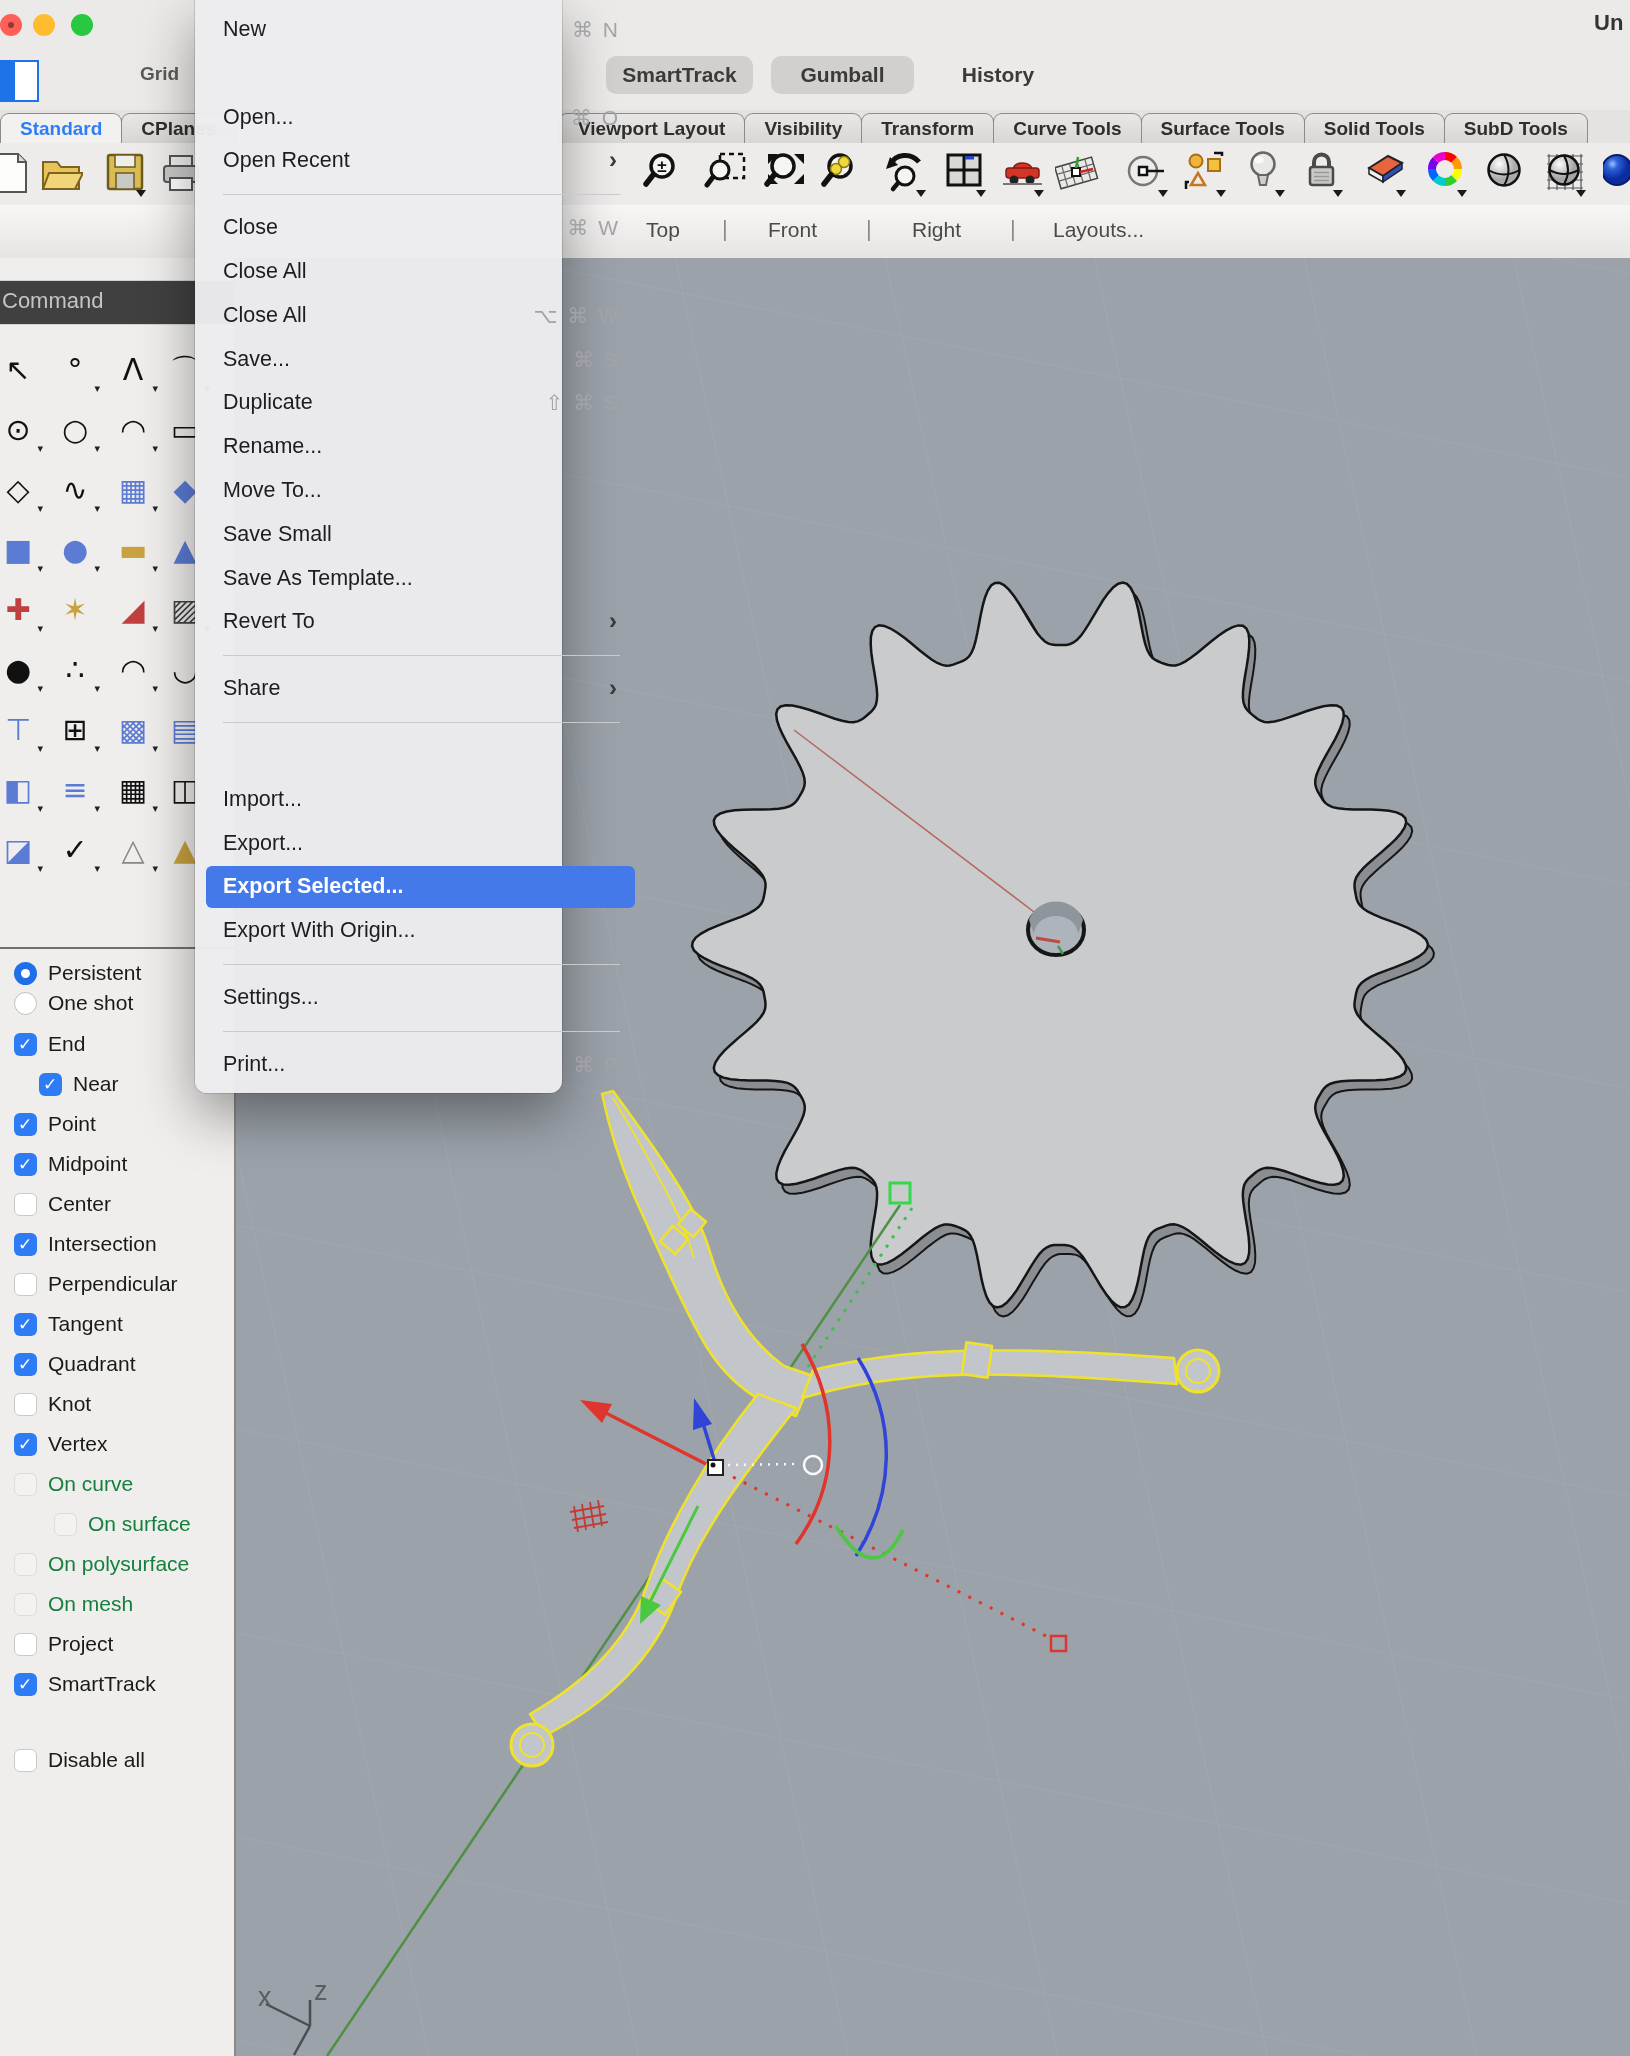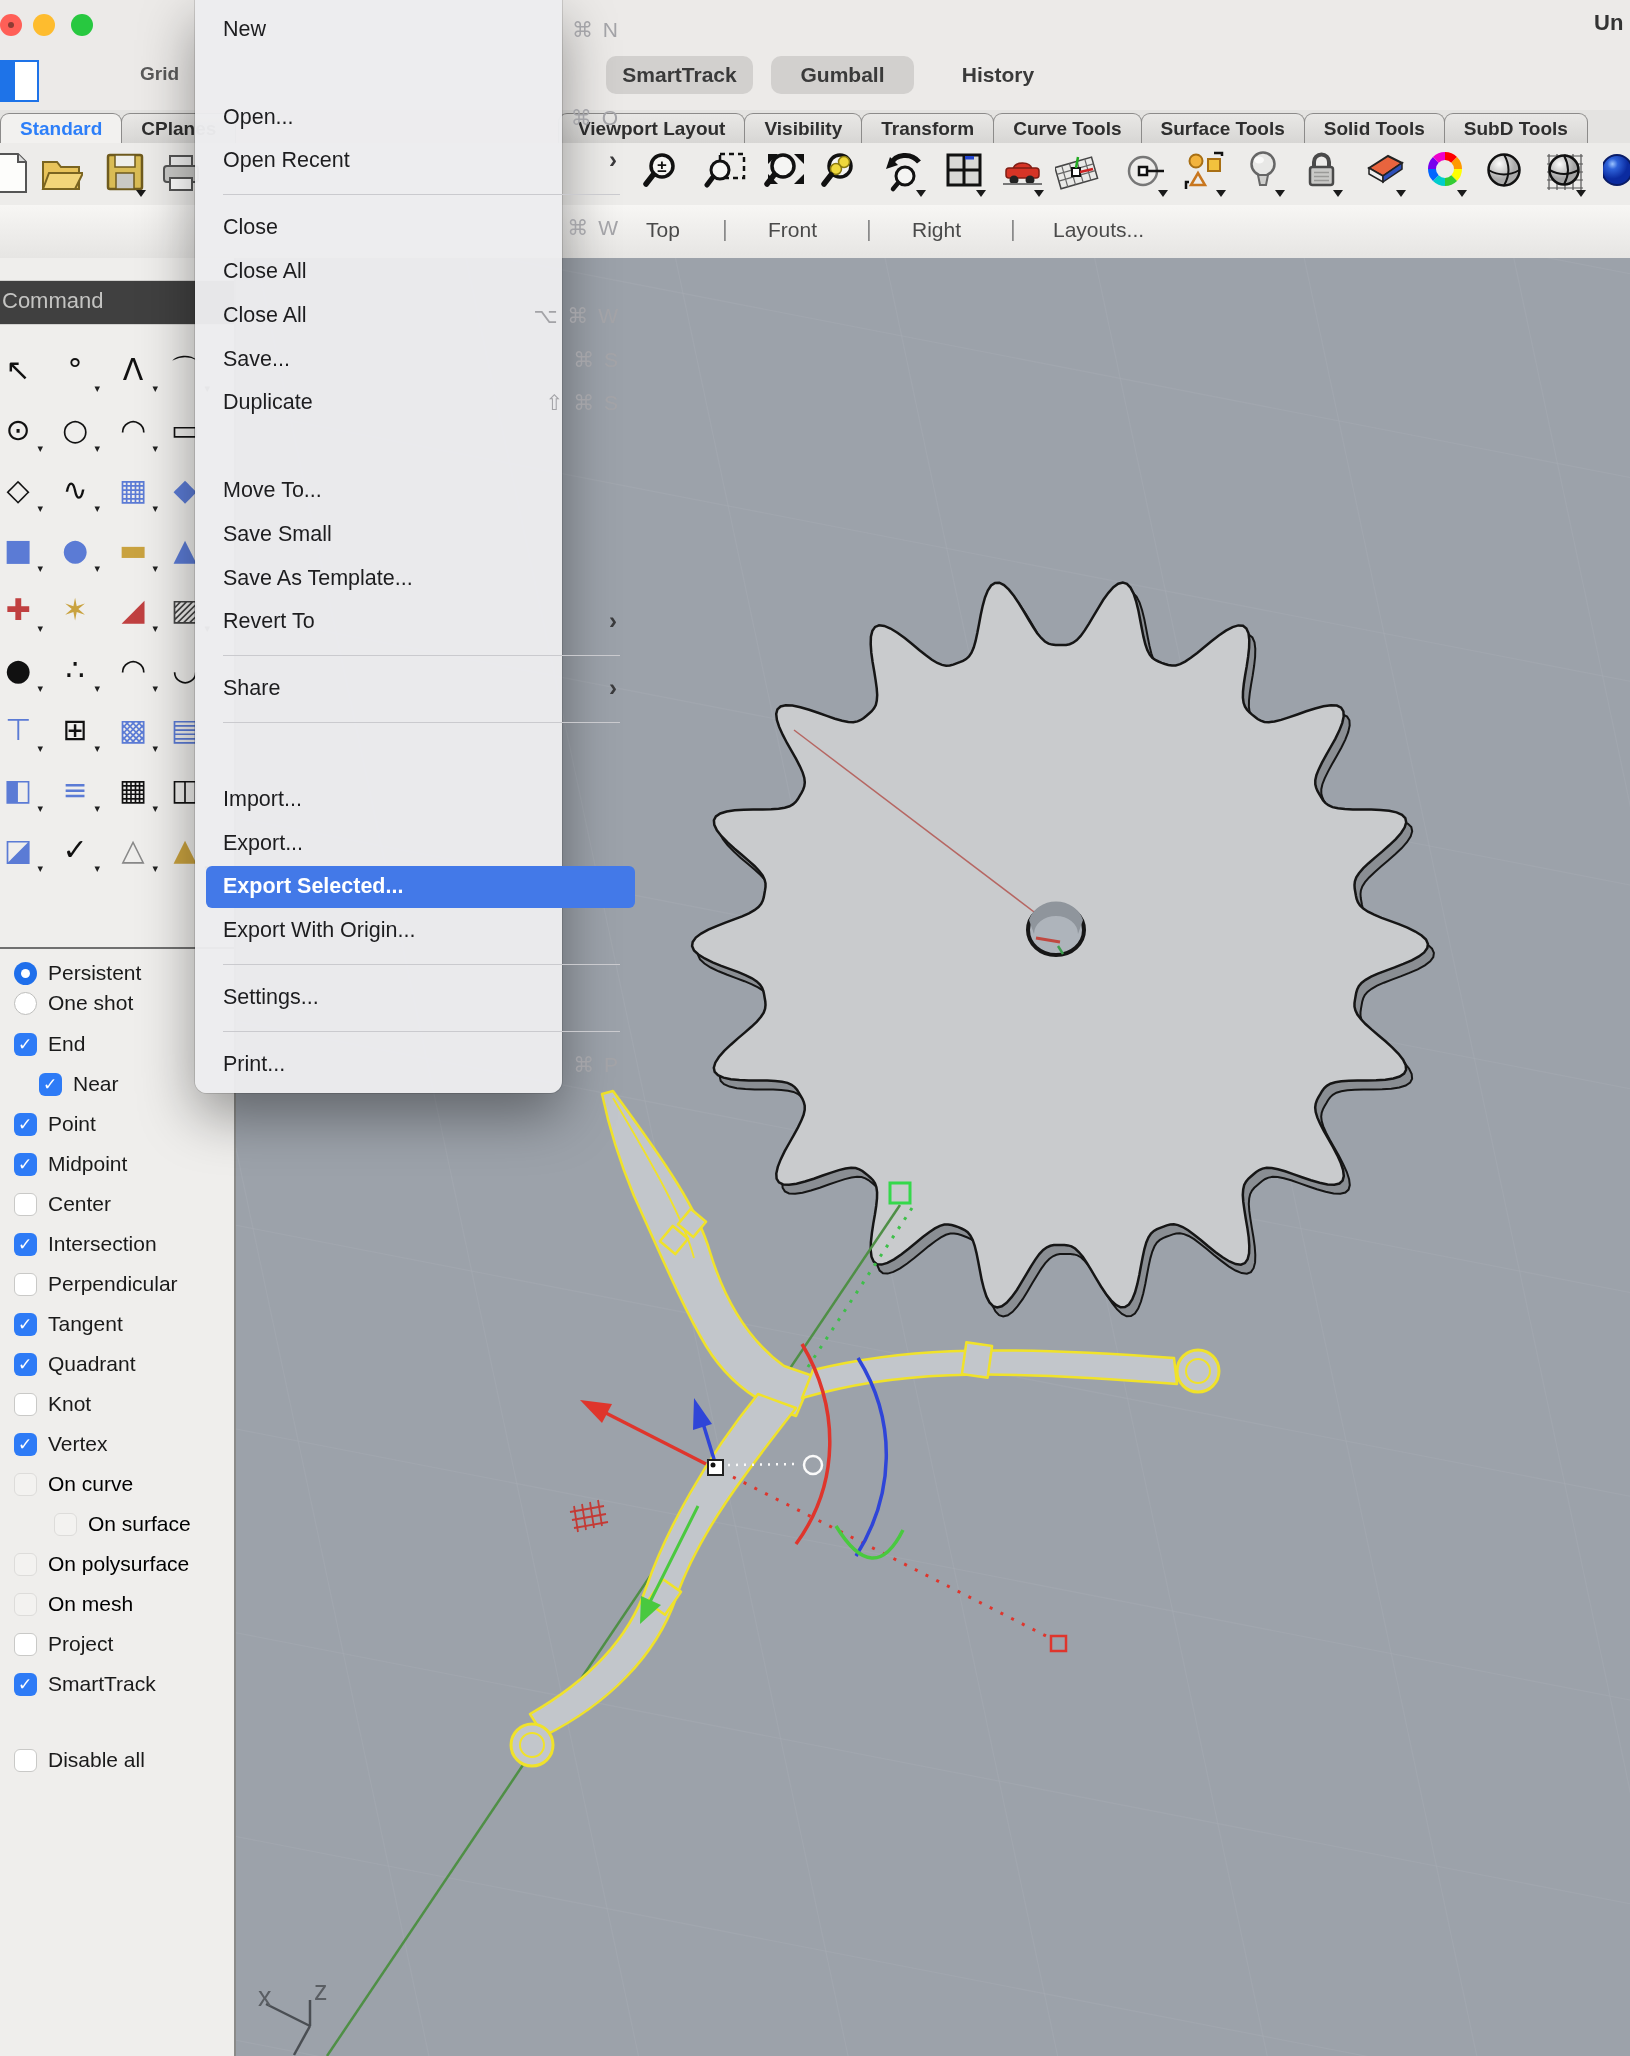--- a/index.html
+++ b/index.html
@@ -38,21 +38,21 @@
   #leftpanel{left:0;top:258px;width:236px;height:1798px;background:#EFEEEC;border-right:2px solid #8a8a88;box-sizing:border-box;}
   #command-field{position:absolute;left:0;top:22px;width:234px;height:43px;background:#404040;
                  border-top:1px solid #D2D1CF;border-bottom:1px solid #D2D1CF;}
   #command-field span{display:block;margin:7px 0 0 2px;font-size:22px;color:#C4C4C2;}
   .pal{position:absolute;width:46px;height:46px;text-align:center;}
   .pal .g{font-size:30px;line-height:46px;font-family:"DejaVu Sans",sans-serif;}
   .pal .v{position:absolute;right:-2px;bottom:-2px;font-size:11px;color:#222;}
   #osnap-divider{position:absolute;left:0;top:689px;width:234px;height:2px;background:#707070;}
   .osrow{position:absolute;left:14px;height:30px;display:flex;align-items:center;}
   .oslabel{margin-left:11px;font-size:21px;color:#1a1a1a;white-space:nowrap;}
-  .osrow.dis .oslabel{color:#000000;text-align:center;}
+  .osrow.dis .oslabel{color:#15803d;text-align:center;}
   .cb{width:23px;height:23px;border-radius:6px;box-sizing:border-box;flex:none;position:relative;}
   .cb.on{background:#2E7BF6;}
   .cb.off{background:#fff;border:1.5px solid #C9C9C7;}
   .cb.disoff{background:#F3F2F0;border:1.5px solid #DDDCDA;}
   .cb.on:after{content:"✓";position:absolute;left:4px;top:1px;color:#fff;font-size:17px;font-weight:bold;}
   .rb{width:23px;height:23px;border-radius:50%;box-sizing:border-box;flex:none;position:relative;}
   .rb.on{background:#1F6FEB;}
   .rb.on:after{content:"";position:absolute;left:7px;top:7px;width:9px;height:9px;border-radius:50%;background:#fff;}
   .rb.off{background:#fff;border:1.5px solid #BEBEBC;}
   
@@ -577,20 +577,23 @@
         <span class="sc">⌥ ⌘ W</span>
       </div>
       <div class="mitem" style="top: 338.6px;">
         <span class="lab">Save...</span>
         <span class="sc">⌘ S</span>
       </div>
       <div class="mitem" style="top: 382.4px;">
         <span class="lab">Duplicate</span>
         <span class="sc">⇧ ⌘ S</span>
       </div>
+      <div class="mitem" style="top: 426.2px;">
+        <span class="lab">Rename...</span>
+      </div>
       <div class="mitem" style="top: 470px;">
         <span class="lab">Move To...</span>
       </div>
       <div class="mitem" style="top: 513.8px;">
         <span class="lab">Save Small</span>
       </div>
       <div class="mitem" style="top: 557.6px;">
         <span class="lab">Save As Template...</span>
       </div>
       <div class="mitem" style="top: 601.4px;">

